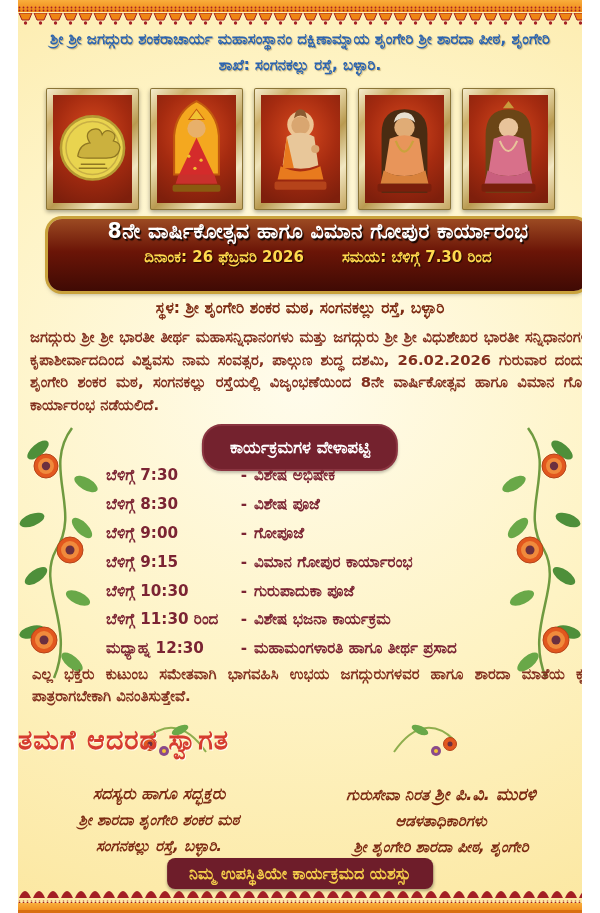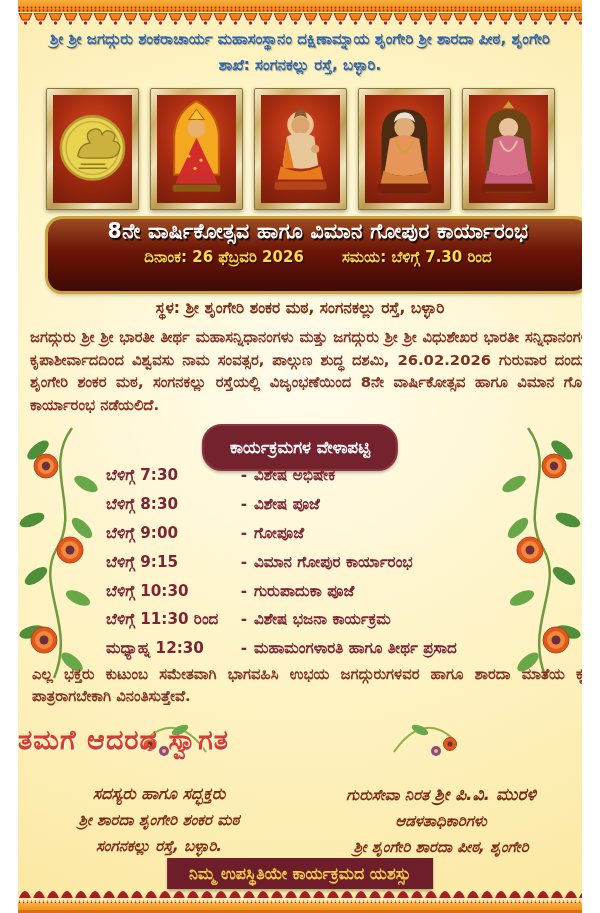--- a/index.html
+++ b/index.html
@@ -59,21 +59,21 @@
     font-size:27px;letter-spacing:1px;text-shadow:1px 1px 0 rgba(255,255,255,.8);}
   .flourish{top:714px;width:70px;height:48px;}
   .flourish.left{left:122px;} .flourish.right{right:122px;transform:scaleX(-1);}
   
   .signs{top:781px;left:0;width:100%;display:flex;}
   .sign-col{width:50%;text-align:center;color:#7C2A12;line-height:26px;font-size:15px;font-weight:bold;font-style:italic;}
   .sign-col .big{font-size:16px;}
   .sign-col .name{font-size:17px;font-weight:800;}
   
   .footer-pill{top:858px;left:50%;transform:translateX(-50%);background:#6E1D2A;color:#F5CE4C;
-    border-radius:0;padding:6px 22px;font-size:16px;font-weight:bold;white-space:nowrap;
+    border-radius:8px;padding:6px 22px;font-size:16px;font-weight:bold;white-space:nowrap;
     box-shadow:0 2px 3px rgba(0,0,0,.3);}
   
   .vine{width:96px;height:258px;top:424px;}
   .vine.left{left:-4px;} .vine.right{right:-4px;transform:scaleX(-1);}
 </style>
 </head>
 <body>
 
 <div id="poster">
 

